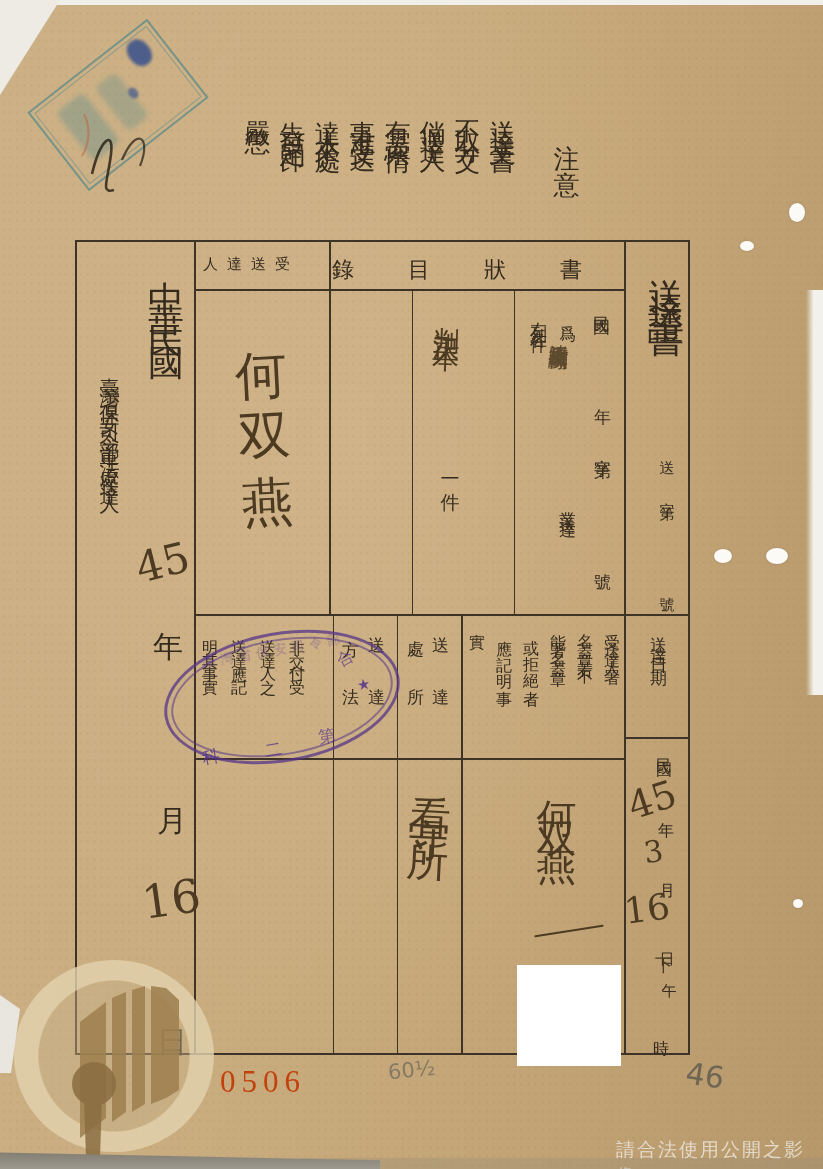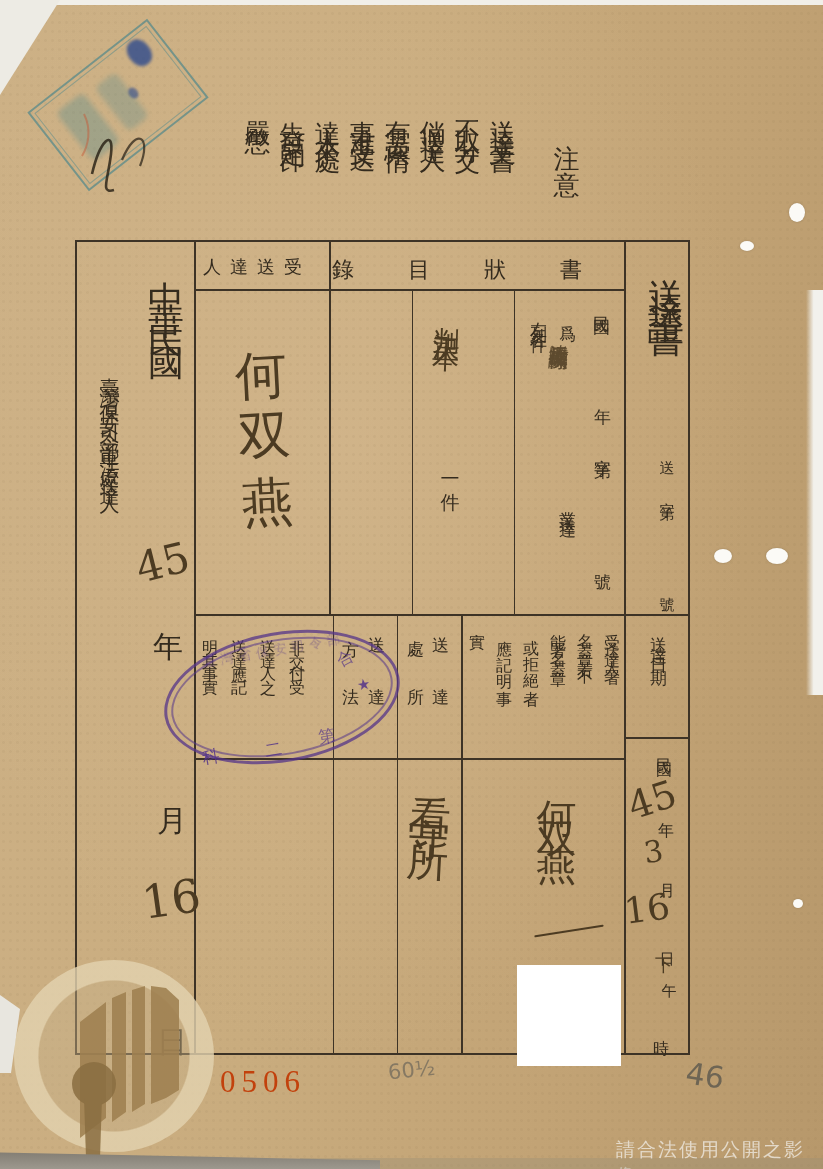--- a/index.html
+++ b/index.html
@@ -79,21 +79,21 @@
 <div class="abs v print" style="left:650px;top:1027px;font-size:16px;z-index:3;">時</div>
 
 <div class="abs v print" style="left:141px;top:252px;font-size:36px;letter-spacing:22px;z-index:3;">中華民國</div>
 <div class="abs v print" style="left:97px;top:362px;font-size:20px;letter-spacing:9px;z-index:3;">臺灣省保安司令部軍法處送達人</div>
 <div class="abs hand" style="left:136px;top:538px;font-size:42px;transform:rotate(-14deg);z-index:4;">45</div>
 <div class="abs v print" style="left:147px;top:608px;font-size:30px;z-index:3;">年</div>
 <div class="abs v print" style="left:151px;top:785px;font-size:30px;z-index:3;">月</div>
 <div class="abs hand" style="left:142px;top:872px;font-size:46px;transform:rotate(-8deg);z-index:4;">16</div>
 <div class="abs v print" style="left:151px;top:1006px;font-size:30px;z-index:3;">日</div>
 
-<div class="abs print" style="left:203px;top:255px;font-size:18px;letter-spacing:9px;z-index:3;">人達送受</div>
+<div class="abs print" style="left:203px;top:255px;font-size:15px;letter-spacing:9px;z-index:3;">人達送受</div>
 <div class="abs print" style="left:332px;top:255px;font-size:22px;letter-spacing:54px;z-index:3;">錄目狀書</div>
 
 <div class="abs v print" style="left:590px;top:303px;font-size:17px;letter-spacing:3px;z-index:3;">民國</div>
 <div class="abs v print" style="left:591px;top:395px;font-size:17px;z-index:3;">年</div>
 <div class="abs v print" style="left:591px;top:446px;font-size:17px;letter-spacing:3px;z-index:3;">字第</div>
 <div class="abs v print" style="left:591px;top:560px;font-size:17px;z-index:3;">號</div>
 <div class="abs v print" style="left:556px;top:311px;font-size:17px;z-index:3;">爲</div>
 <div class="abs v print" style="left:556px;top:498px;font-size:17px;letter-spacing:5px;z-index:3;">業送達</div>
 <div class="abs v print" style="left:527px;top:308px;font-size:17px;letter-spacing:5px;z-index:3;">左列各件</div>
 <div class="abs v hand" style="left:548px;top:328px;font-size:20px;letter-spacing:1px;transform:rotate(4deg);opacity:.85;z-index:4;">違反檢肅匪諜條例</div>

